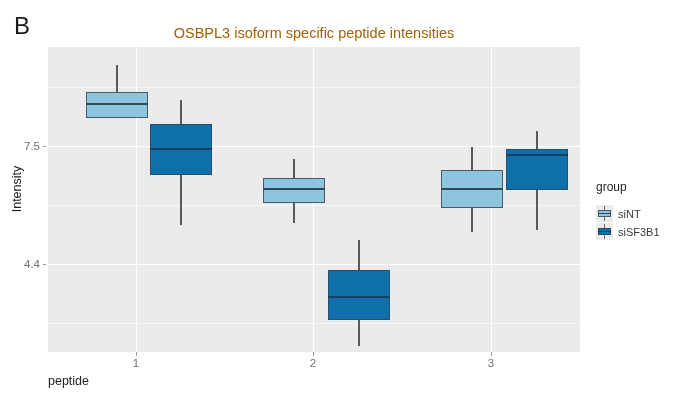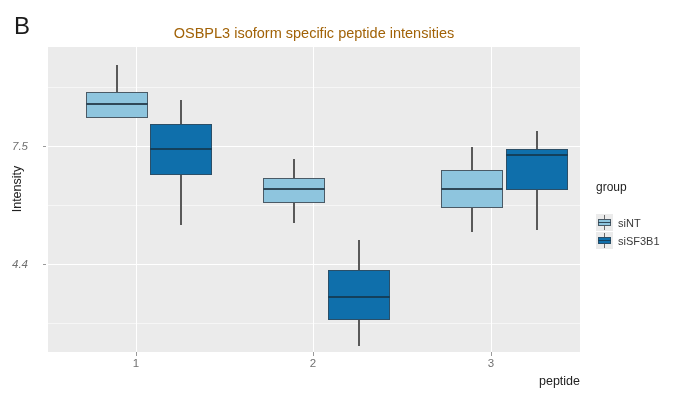--- a/index.html
+++ b/index.html
@@ -93,24 +93,23 @@
   .median {
     position: absolute;
     height: 2.2px;
     background: #2f4858;
   }
   .median.dark { background: #13405c; }
   .y-labels { position: absolute; left: 0; top: 0; }
   .ylab {
     position: absolute;
     width: 40px;
-    text-align: center;
+    text-align: right;
     font-size: 11.5px;
     color: #707070;
-    font-style: italic;
   }
   .ytick-mark {
     position: absolute;
     width: 3px;
     height: 1.4px;
     background: #9a9a9a;
   }
   .xlab {
     position: absolute;
     width: 40px;
@@ -122,21 +121,21 @@
     position: absolute;
     width: 1.4px;
     height: 4px;
     background: #9a9a9a;
   }
   .axis-title-x {
     position: absolute;
     left: 48px;
     top: 374px;
     width: 532px;
-    text-align: right;
+    text-align: left;
     font-size: 12.5px;
     color: #222222;
   }
   .axis-title-y {
     position: absolute;
     left: -38px;
     top: 182px;
     width: 110px;
     text-align: center;
     font-size: 12.5px;
@@ -147,21 +146,21 @@
   
   .legend {
     position: absolute;
     left: 596px;
     top: 180px;
     width: 76px;
   }
   .legend-title {
     font-size: 12px;
     color: #1f1f1f;
-    margin-bottom: 20px;
+    margin-bottom: 11px;
   }
   .legend-row {
     display: flex;
     align-items: center;
     height: 17px;
     margin-bottom: 1px;
   }
   .legend-key {
     position: relative;
     width: 17px;

